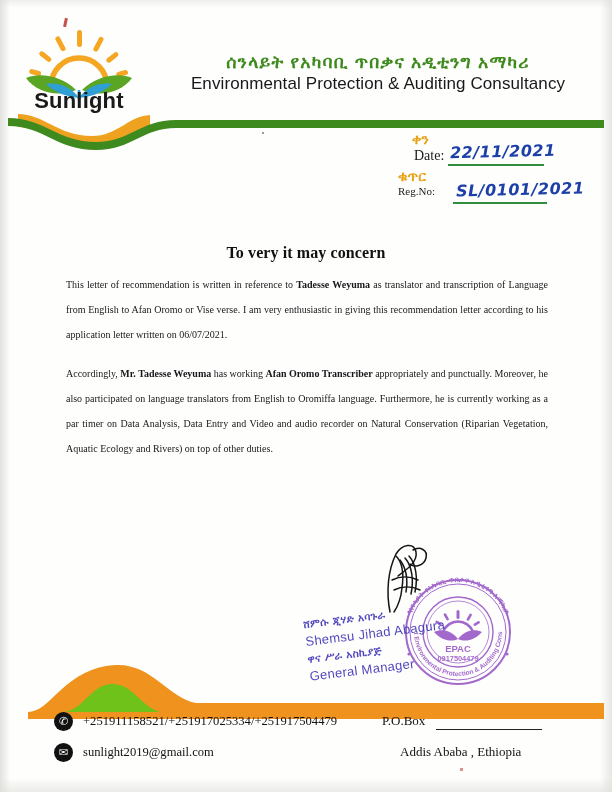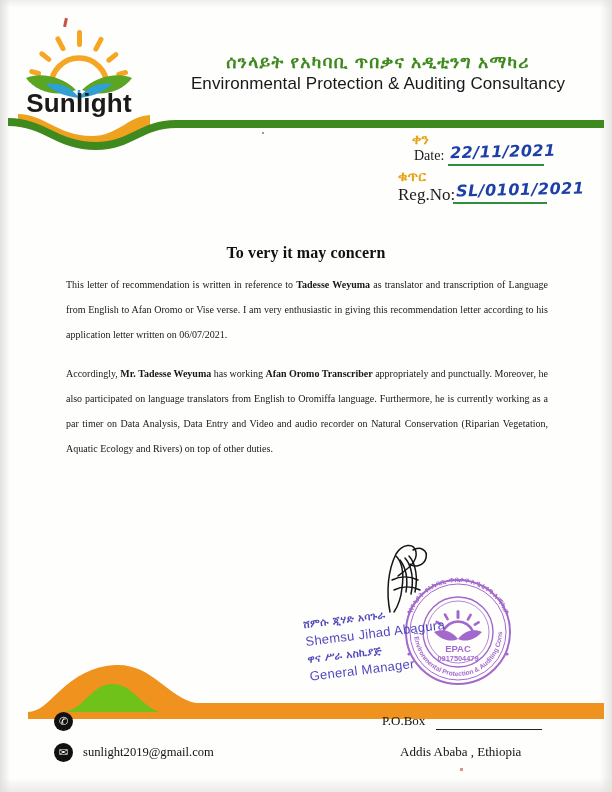--- a/index.html
+++ b/index.html
@@ -18,21 +18,21 @@
     background:linear-gradient(to left,#dcdcd8,rgba(255,255,255,0));opacity:.7;}
   .scan-bottom{position:absolute;left:0;bottom:0;width:612px;height:14px;
     background:linear-gradient(to top,#dedeDA,rgba(255,255,255,0));opacity:.6;}
   .scan-top{position:absolute;left:0;top:0;width:612px;height:8px;
     background:linear-gradient(to bottom,#e2e2de,rgba(255,255,255,0));opacity:.55;}
 
   
   .logo{position:absolute;left:18px;top:28px;width:122px;height:92px;}
   .logo svg{display:block;}
   .logo-word{position:absolute;left:20px;top:88px;width:118px;text-align:center;
-    font-family:"Liberation Sans",sans-serif;font-weight:700;font-size:26px;
+    font-family:"Liberation Sans",sans-serif;font-weight:700;font-size:22px;
     color:#1a1a1a;letter-spacing:.2px;}
 
   .head-text{position:absolute;left:168px;top:52px;width:420px;text-align:center;}
   .head-am{font-family:"Liberation Sans",sans-serif;font-size:17.5px;font-weight:700;
     color:#3f8a1e;letter-spacing:1.2px;line-height:1.25;white-space:nowrap;}
   .head-en{font-family:"Liberation Sans",sans-serif;font-size:17px;font-weight:400;
     color:#18181a;letter-spacing:.1px;white-space:nowrap;}
 
   .red-tick{position:absolute;left:64px;top:18px;width:3px;height:9px;
     background:#b8342a;transform:rotate(12deg);opacity:.85;}
@@ -41,21 +41,21 @@
 
   .headband{position:absolute;left:0;top:108px;width:612px;height:44px;}
 
   
   .datebox{position:absolute;left:398px;top:132px;width:200px;
     font-family:"Liberation Serif",serif;}
   .dl-am{font-family:"Liberation Sans",sans-serif;font-size:14px;color:#e8a317;
     font-weight:700;margin-left:14px;line-height:1;}
   .dl-row{position:relative;height:23px;}
   .dl-lab{position:absolute;left:16px;top:2px;font-size:14px;color:#1b1b1b;}
-  .dl-lab2{position:absolute;left:0px;top:2px;font-size:17px;color:#1b1b1b;}
+  .dl-lab2{position:absolute;left:0px;top:2px;font-size:11px;color:#1b1b1b;}
   .hw{position:absolute;font-family:"DejaVu Sans",sans-serif;font-size:16px;
     color:#1d3fa8;font-weight:600;font-style:italic;letter-spacing:.5px;
     transform:rotate(-1.4deg);}
   .hw-u{position:absolute;height:1.6px;background:#2f8f3f;}
 
   
   .title{position:absolute;left:0;top:244px;width:612px;text-align:center;
     font-family:"Liberation Serif",serif;font-weight:700;font-size:16px;color:#111;
     letter-spacing:.1px;}
   .body{position:absolute;left:66px;top:272px;width:482px;
@@ -221,20 +221,21 @@
     <svg width="612" height="70" viewBox="0 0 612 70">
       <path d="M28 56 C50 56 62 18 106 10 C150 2 164 40 196 47 L604 47 L604 56 Z" fill="#f0921e"></path>
       <path d="M28 56 L604 56 L604 63 L28 63 Z" fill="#f0921e"></path>
       <path d="M62 56 C82 56 90 30 110 28 C132 26 140 50 160 56 Z" fill="#6ec21a"></path>
     </svg>
   </div>
 
   <div class="foot">
     <div class="fc-row" style="left:18px;top:0px;">
       <span class="fc-ico">✆</span>
+      <span class="fc-txt">+251911158521/+251917025334/+251917504479</span>
     </div>
     <div class="fc-row" style="left:18px;top:31px;">
       <span class="fc-ico">✉</span>
       <span class="fc-txt">sunlight2019@gmail.com</span>
     </div>
     <span class="fr-txt" style="left:346px;top:1px;">P.O.Box</span>
     <span class="pobox-line" style="left:400px;top:17px;width:106px;"></span>
     <span class="fr-txt" style="left:364px;top:32px;">Addis Ababa , Ethiopia</span>
     <span class="foot-dot" style="left:424px;top:56px;"></span>
   </div>

